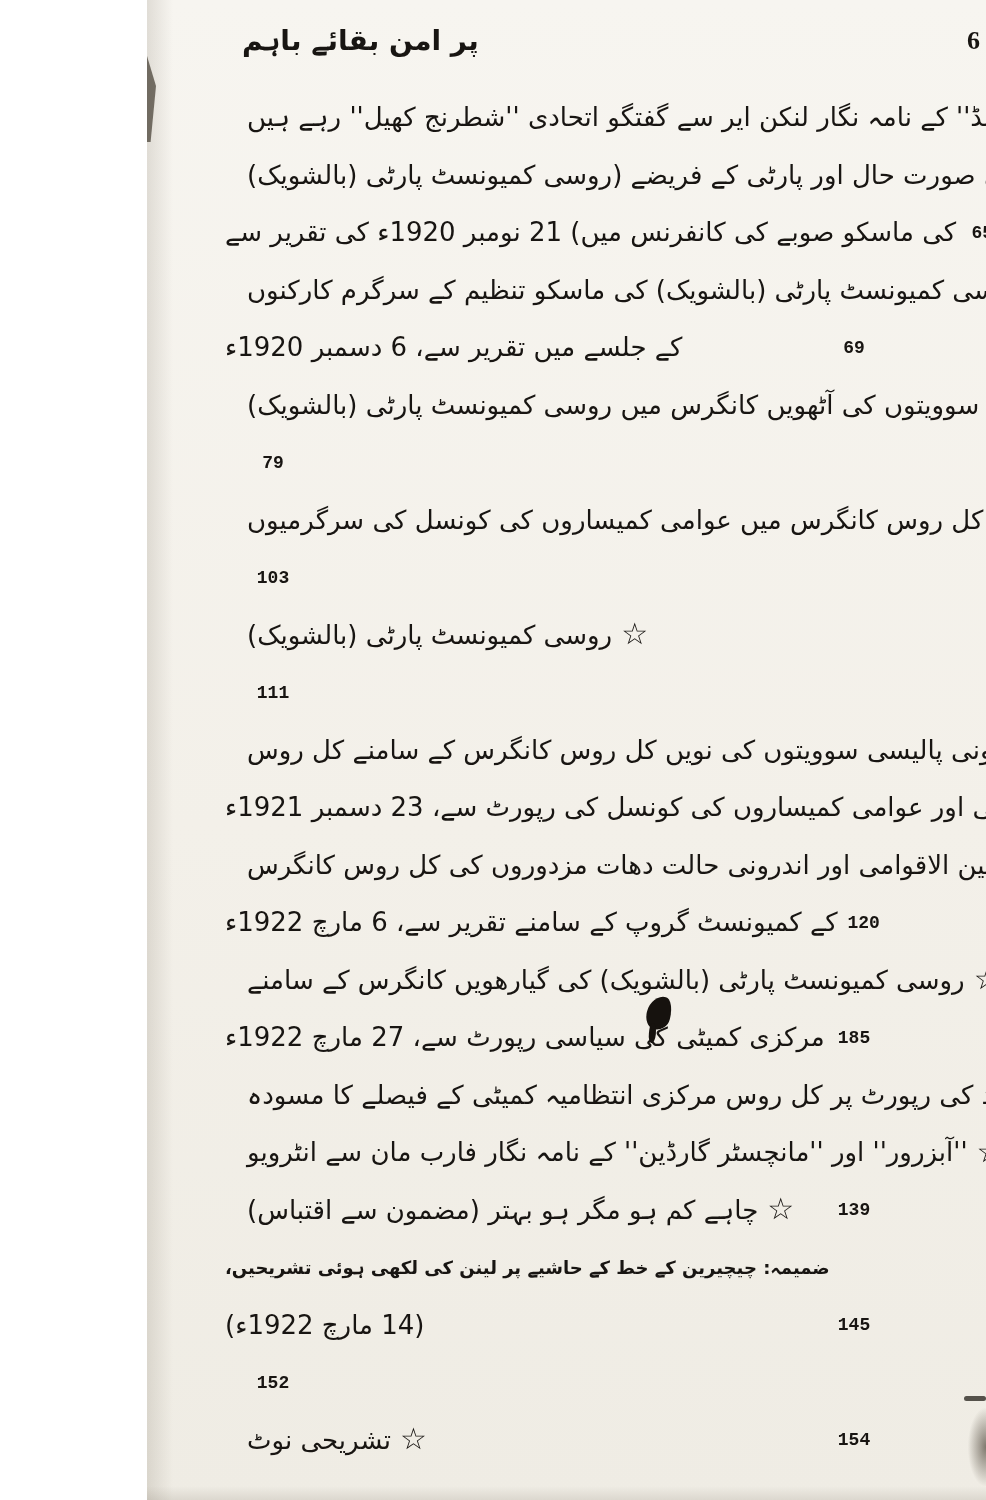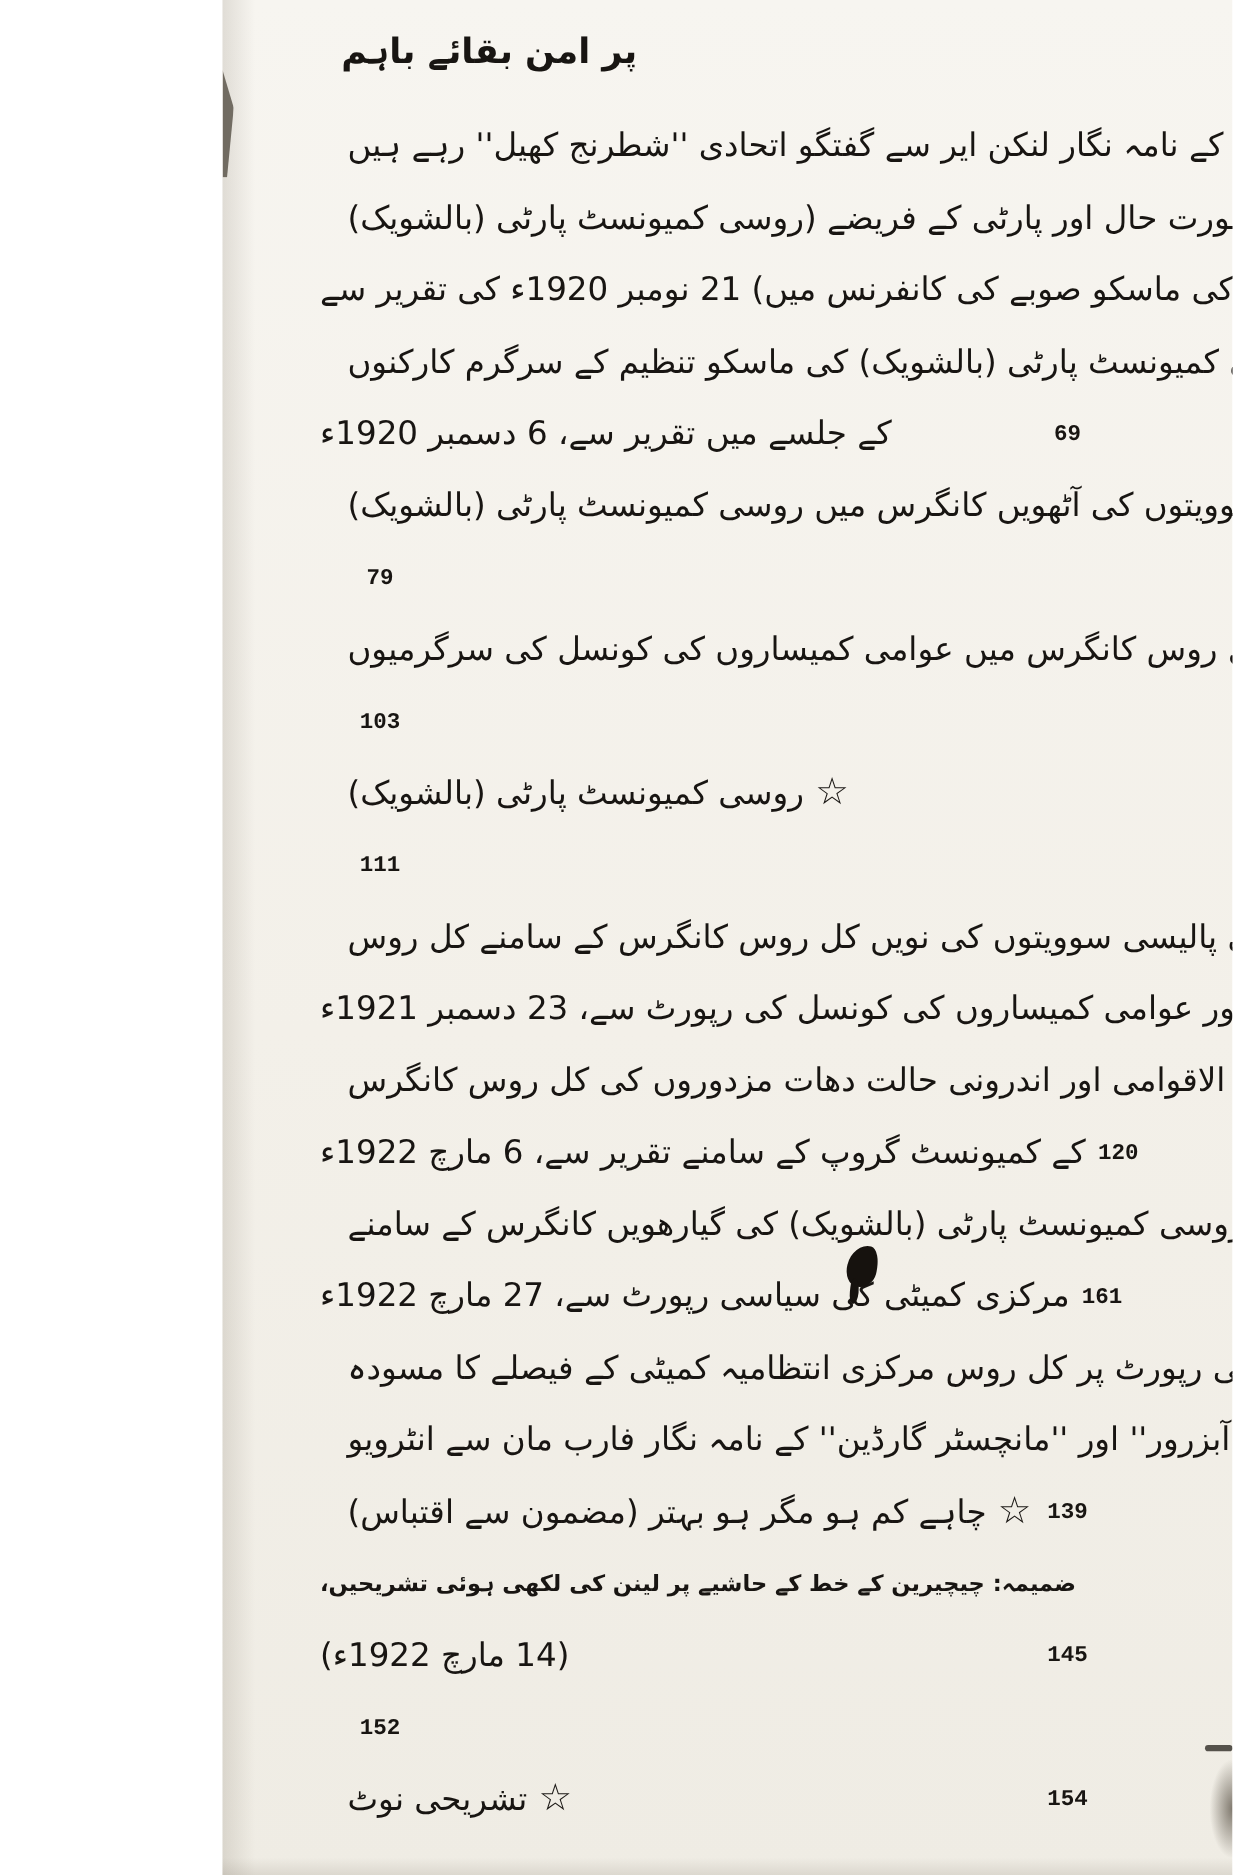--- a/index.html
+++ b/index.html
@@ -7,20 +7,21 @@
     width:986px;height:1500px;
     font-family:"DejaVu Sans",sans-serif;
     color:#181512;
     overflow:hidden;
   }
   .page{
     position:relative;
     width:808px;height:1500px;
     background:linear-gradient(180deg,#f7f5f0 0%,#f3f0e9 55%,#efece4 100%);
     direction:rtl;
+    padding-left:31px;
   }
   
   .edge-shade-left{
     position:absolute;left:0;top:0;width:26px;height:100%;
     background:linear-gradient(90deg,rgba(120,110,95,.18),rgba(120,110,95,0));
     pointer-events:none;
   }
   .edge-shade-bottom{
     position:absolute;left:0;bottom:0;width:100%;height:14px;
     background:linear-gradient(0deg,rgba(110,100,85,.15),rgba(110,100,85,0));
@@ -186,21 +187,21 @@
       <div class="row">
         <div class="line has-star">
           <span class="star">☆</span>
           <span class="text">روسی کمیونسٹ پارٹی (بالشویک) کی گیارھویں کانگرس کے سامنے</span>
         </div>
       </div>
       <div class="row">
         <div class="line no-star">
           <span class="text">مرکزی کمیٹی کی سیاسی رپورٹ سے، 27 مارچ 1922ء</span>
         </div>
-        <div class="pagenum">161</div>
+        <div class="pagenum">185</div>
       </div>
       <div class="row">
         <div class="line has-star">
           <span class="text">جنیوا کانفرنس میں وفد کی رپورٹ پر کل روس مرکزی انتظامیہ کمیٹی کے فیصلے کا مسودہ</span>
         </div>
       </div>
       <div class="row">
         <div class="line has-star">
           <span class="star">☆</span>
           <span class="text">''آبزرور'' اور ''مانچسٹر گارڈین'' کے نامہ نگار فارب مان سے انٹرویو</span>

